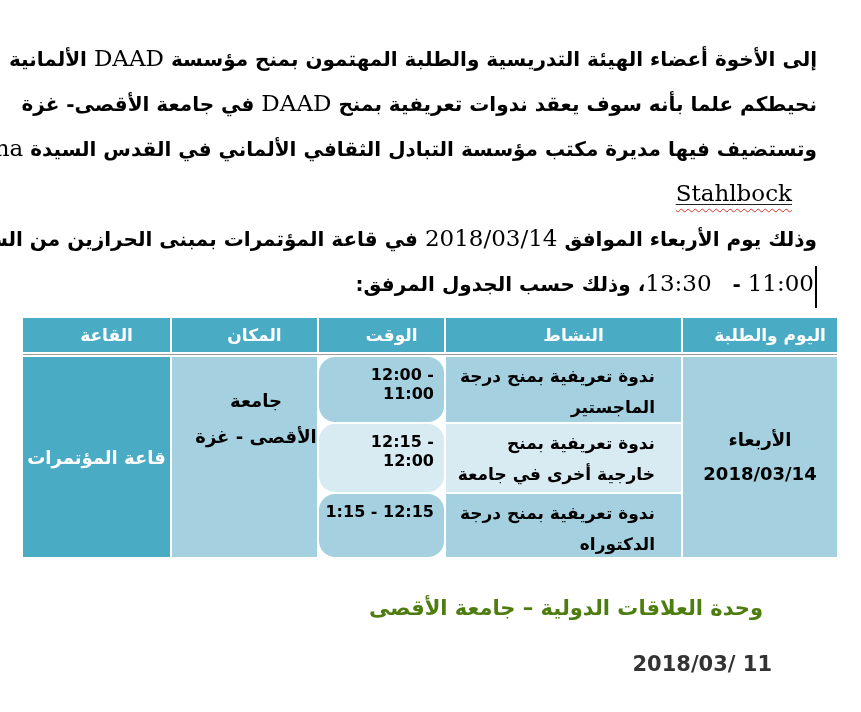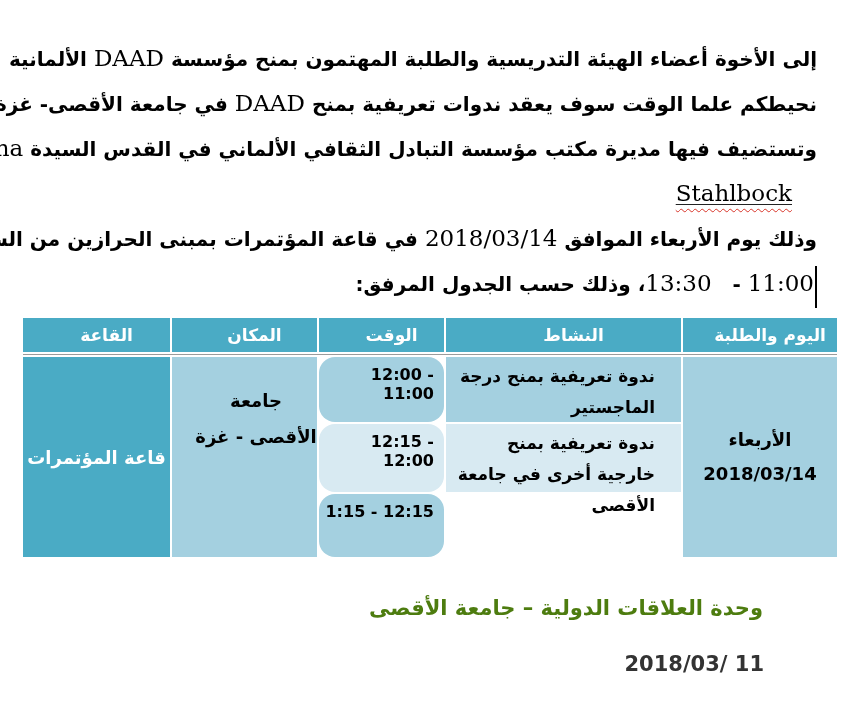--- a/index.html
+++ b/index.html
@@ -32,31 +32,31 @@
   .date-cell{display:flex;flex-direction:column;justify-content:center;align-items:center;
              font-weight:bold;font-size:18px;line-height:34px;}
   .date-num{direction:ltr;unicode-bidi:isolate;}
   .place-cell{text-align:center;padding-top:26px;font-weight:bold;font-size:18px;line-height:36px;padding-left:23px;}
   .hall-cell{background:#4aabc5;color:#fff;display:flex;align-items:center;justify-content:center;
              font-weight:bold;font-size:18px;}
 
   
   .footer-unit{position:absolute;right:98px;top:596px;direction:rtl;
                font-size:21px;font-weight:bold;color:#4d7c0f;}
-  .footer-date{position:absolute;right:97px;top:652px;direction:ltr;
+  .footer-date{position:absolute;right:89px;top:652px;direction:ltr;
                font-size:21px;font-weight:bold;color:#333;}
 </style>
 </head>
 <body>
 
 <div class="page">
 
   <div class="intro">
     <div class="line justify"><span class="ar">إلى الأخوة أعضاء الهيئة التدريسية والطلبة المهتمون بمنح مؤسسة </span><span class="lat">DAAD</span><span class="ar"> الألمانية</span></div>
-    <div class="line justify"><span class="ar">نحيطكم علما الوقت سوف يعقد ندوات تعريفية بمنح </span><span class="lat">DAAD</span><span class="ar"> في جامعة الأقصى- غزة</span></div>
+    <div class="line justify"><span class="ar">نحيطكم علما بأنه سوف يعقد ندوات تعريفية بمنح </span><span class="lat">DAAD</span><span class="ar"> في جامعة الأقصى- غزة</span></div>
     <div class="line justify"><span class="ar">وتستضيف فيها مديرة مكتب مؤسسة التبادل الثقافي الألماني في القدس السيدة </span><span class="lat">Christina</span></div>
     <div class="line right stahl"><span class="spell"><span class="lat">Stahlbock</span></span></div>
     <div class="line justify"><span class="ar">وذلك يوم الأربعاء الموافق </span><span class="lat">2018/03/14</span><span class="ar"> في قاعة المؤتمرات بمبنى الحرازين من الساعة</span></div>
     <div class="line right"><span class="caret"></span><span class="lat">11:00</span><span class="ar"> - &nbsp;&nbsp;</span><span class="lat">13:30</span><span class="ar">، وذلك حسب الجدول المرفق:</span></div>
   </div>
 
   <div class="tbl">
     <div class="th" style="grid-row:1;grid-column:1;">اليوم والطلبة</div>
     <div class="th" style="grid-row:1;grid-column:2;">النشاط</div>
     <div class="th" style="grid-row:1;grid-column:3;">الوقت</div>
@@ -69,20 +69,21 @@
       <div>الأربعاء</div>
       <div class="date-num">2018/03/14</div>
     </div>
 
     <div class="cell activity" style="grid-row:3;grid-column:2;">ندوة تعريفية بمنح درجة الماجستير</div>
     <div class="cell time" style="grid-row:3;grid-column:3;">12:00 - 11:00</div>
 
     <div class="cell alt activity" style="grid-row:4;grid-column:2;">ندوة تعريفية بمنح خارجية أخرى في جامعة الأقصى</div>
     <div class="cell alt time" style="grid-row:4;grid-column:3;">12:15 - 12:00</div>
 
+    <div class="cell activity" style="grid-row:5;grid-column:2;">ندوة تعريفية بمنح درجة الدكتوراه</div>
     <div class="cell time" style="grid-row:5;grid-column:3;">1:15 - 12:15</div>
 
     <div class="cell place-cell" style="grid-row:3/span 3;grid-column:4;">جامعة الأقصى - غزة</div>
     <div class="hall-cell" style="grid-row:3/span 3;grid-column:5;">قاعة المؤتمرات</div>
   </div>
 
   <div class="footer-unit">وحدة العلاقات الدولية – جامعة الأقصى</div>
   <div class="footer-date">2018/03/ 11</div>
 
 </div>

